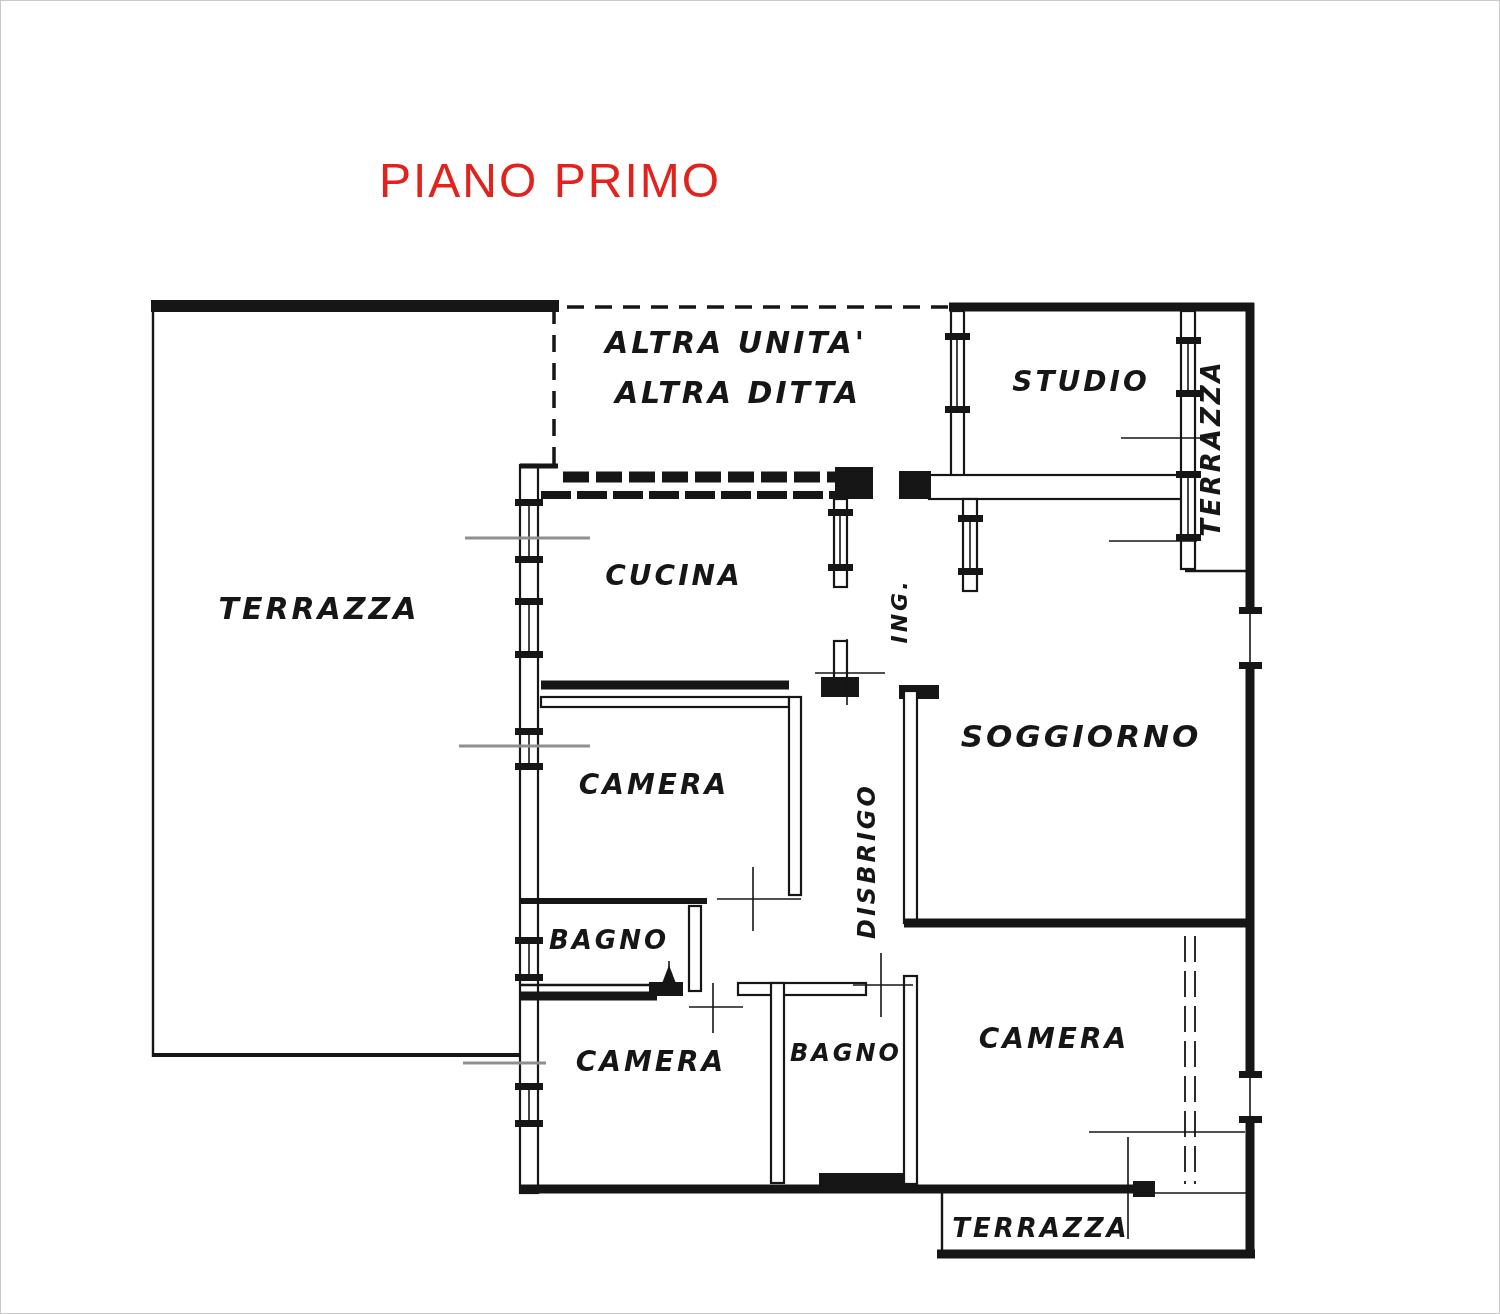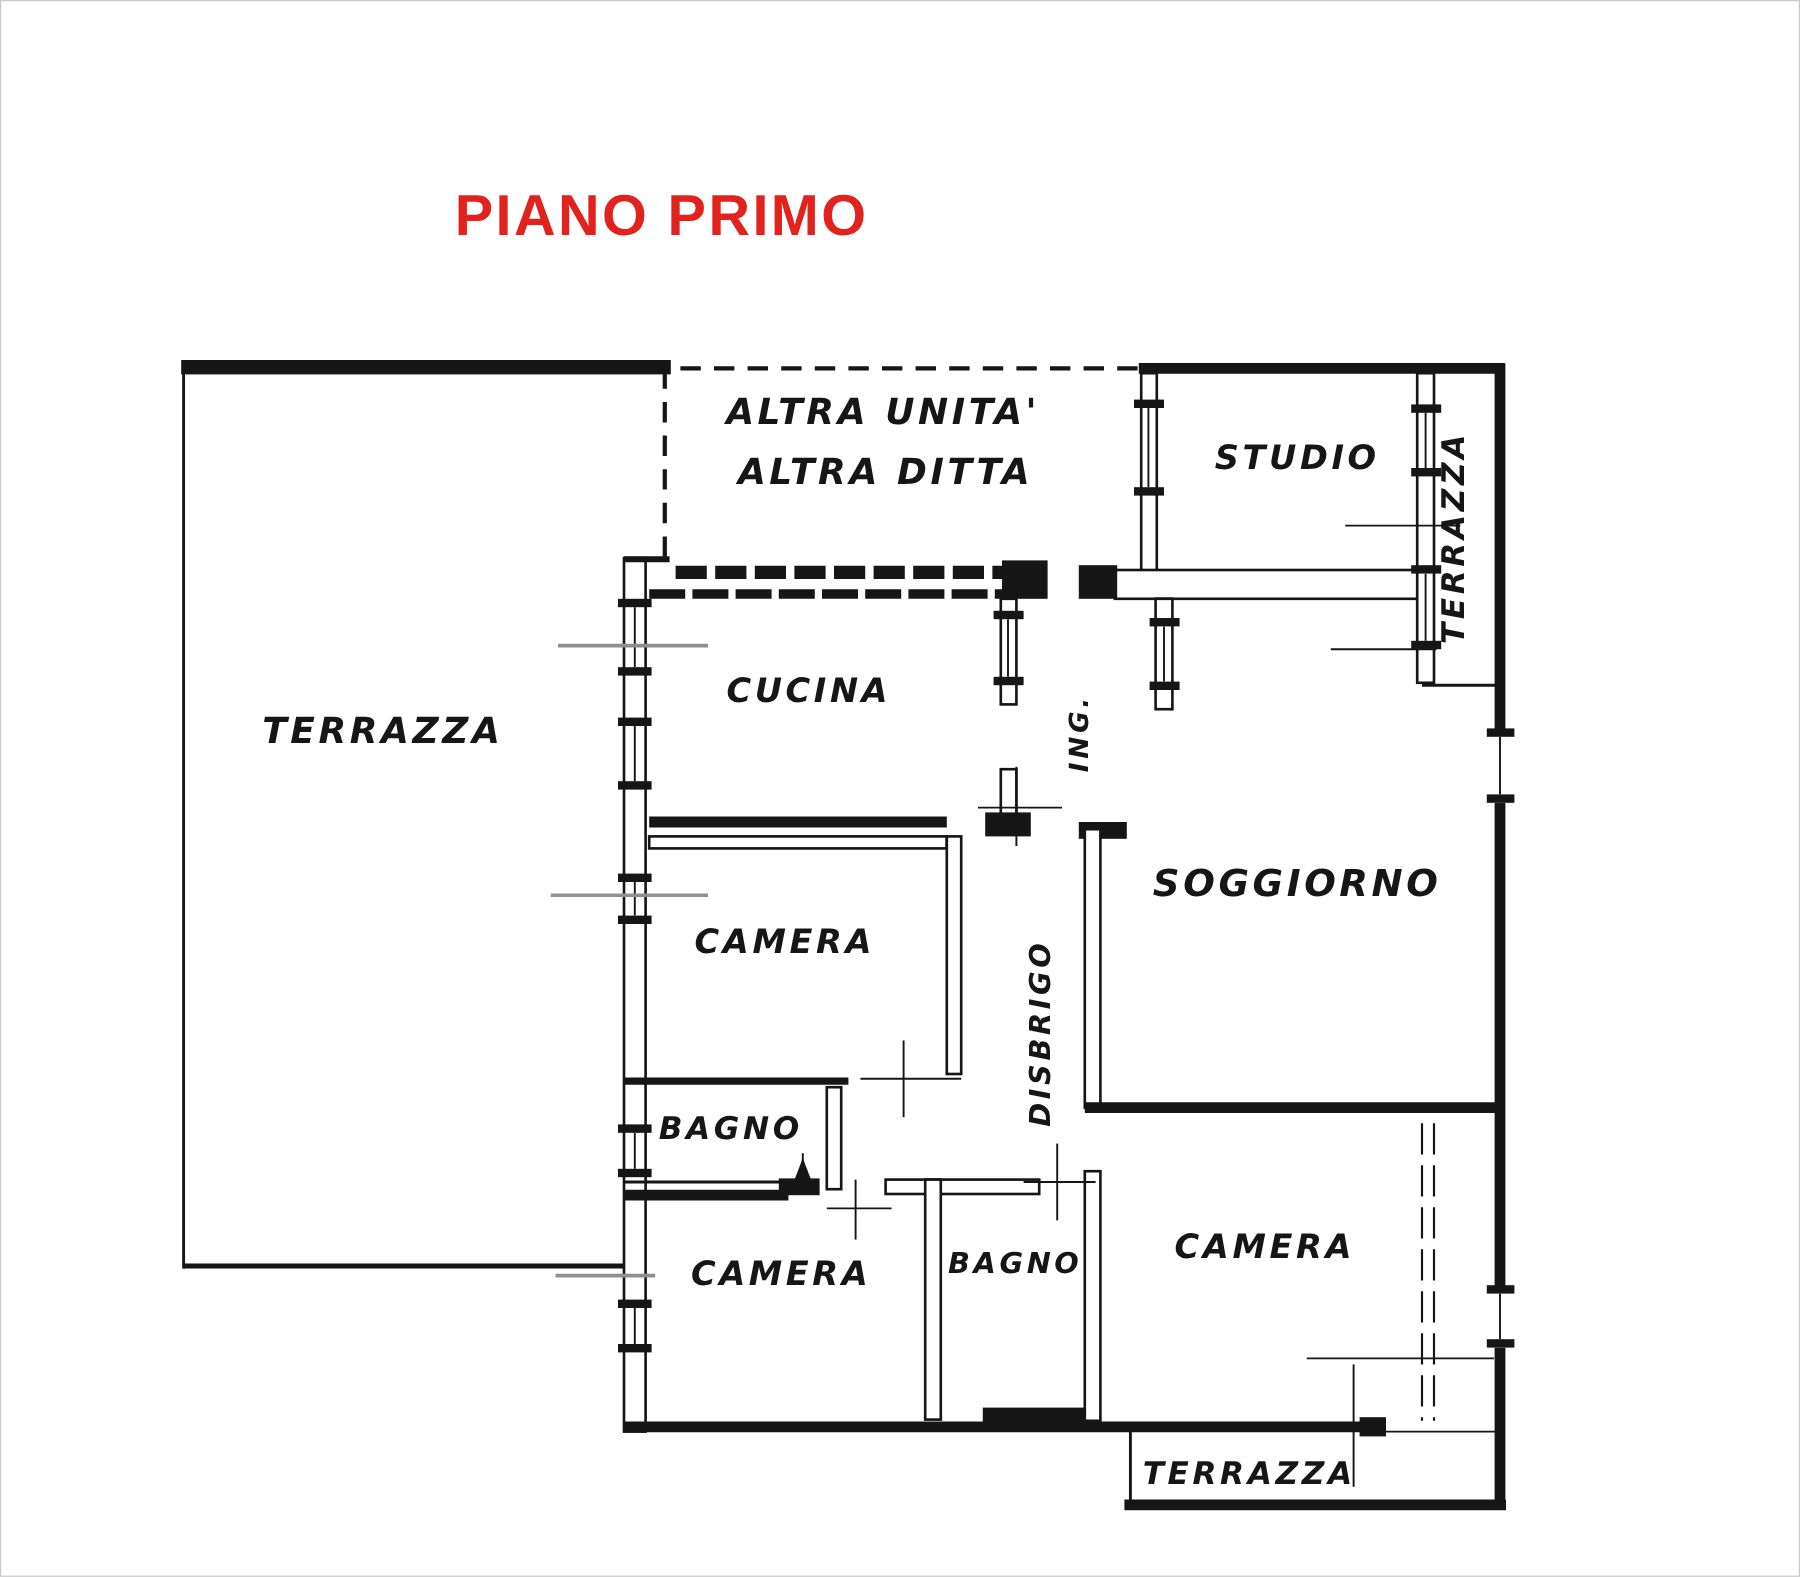--- a/index.html
+++ b/index.html
@@ -5,21 +5,21 @@
   :root { --bg:#ffffff; --ink:#161616; --title-red:#e2231d; --section-gray:#8f8f8f; }
   * { margin:0; padding:0; box-sizing:border-box; }
   body { background:#fff; font-family:"Liberation Sans", sans-serif; }
   .page {
     position:relative; width:1500px; height:1314px;
     background:var(--bg); border:1px solid #c9c9c9; overflow:hidden;
   }
   .floor-title {
     position:absolute; left:378px; top:152px;
     font-family:"Liberation Sans", sans-serif;
-    font-weight:bold; font-size:48px; letter-spacing:2px;
+    font-weight:normal; font-size:48px; letter-spacing:2px;
     color:var(--title-red); white-space:nowrap;
   }
   svg.plan { position:absolute; left:0; top:0; width:1500px; height:1314px; }
   .w   { stroke:var(--ink); fill:none; stroke-linecap:butt; }
   .thin   { stroke-width:2.4; }
   .mid    { stroke-width:5; }
   .thick  { stroke-width:9; }
   .thick8 { stroke-width:9; }
   .vthin  { stroke-width:1.6; }
   .dash   { stroke-width:3.5; stroke-dasharray:17 11; }

